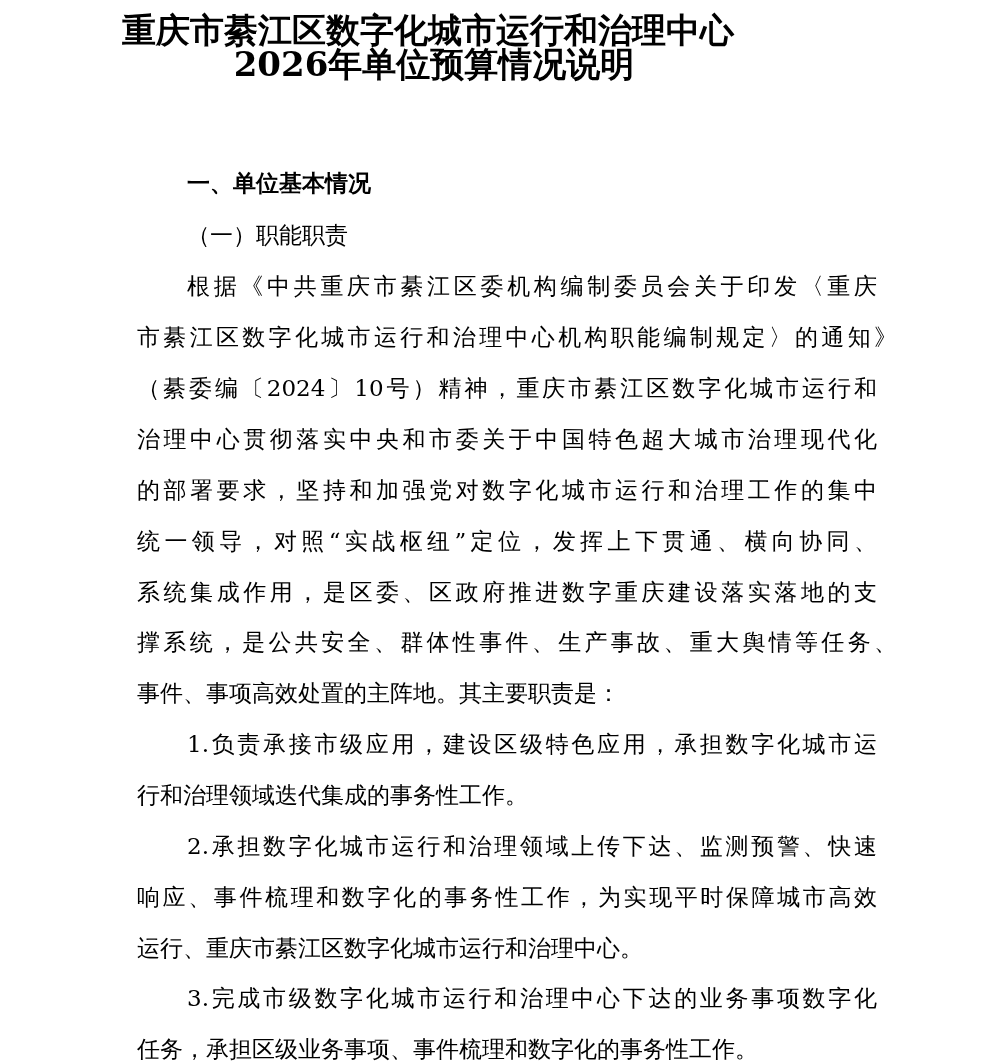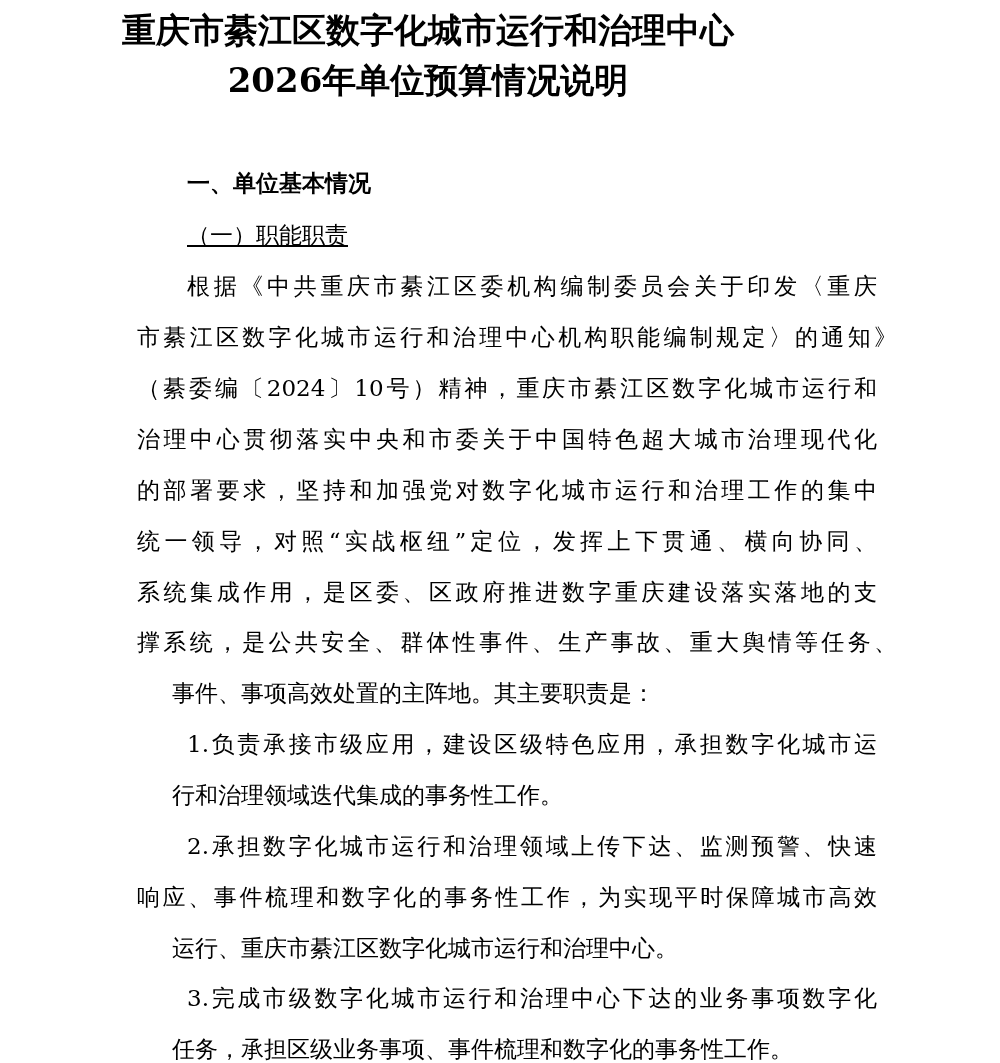--- a/index.html
+++ b/index.html
@@ -1,28 +1,28 @@
 <!DOCTYPE html>
 <html><head>
 <meta charset="utf-8">
 <style>
   html, body { margin: 0; padding: 0; background: #ffffff; }
   body { width: 1000px; height: 1063px; overflow: hidden; position: relative;
          font-family: "DejaVu Serif", "Liberation Serif", serif; color: #000; }
   .title { position: absolute; left: 0; width: 856px; text-align: center;
            font-weight: bold; font-size: 34px; letter-spacing: 0px; }
   .t1 { top: 8px; }
-  .t2 { top: 58px; }
+  .t2 { top: 42px; margin-left: 6px; }
   .h1 { position: absolute; left: 187px; top: 168px; font-size: 23px; font-weight: bold;
         font-family: Liberation Serif, serif; }
-  .h2 { position: absolute; left: 187px; top: 220px; font-size: 23px; text-decoration: underline; }
+  .h2 { position: absolute; left: 187px; top: 220px; font-size: 23px; }
   .line { position: absolute; left: 137px; width: 740px; font-size: 23px;
           text-align: justify; text-align-last: justify; white-space: nowrap; height: 32px; line-height: 32px; }
   .line.indent { left: 187px; width: 690px; }
-  .line.last { text-align-last: left; margin-left: 35px; }
+  .line.last { text-align-last: left; }
   .line.over { width: 760px; }
 </style>
 </head>
 <body>
 
 <div>
   <div class="title t1">重庆市綦江区数字化城市运行和治理中心</div>
   <div class="title t2">2026年单位预算情况说明</div>
 
   <div class="h1">一、单位基本情况</div>

